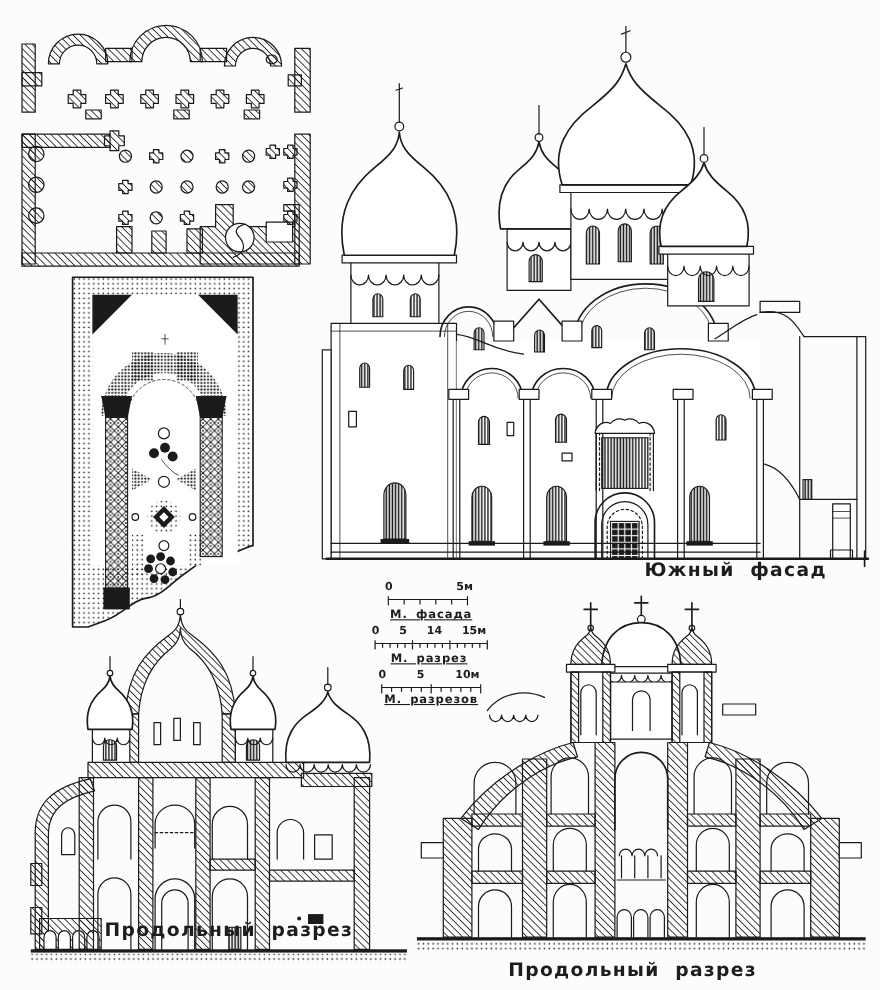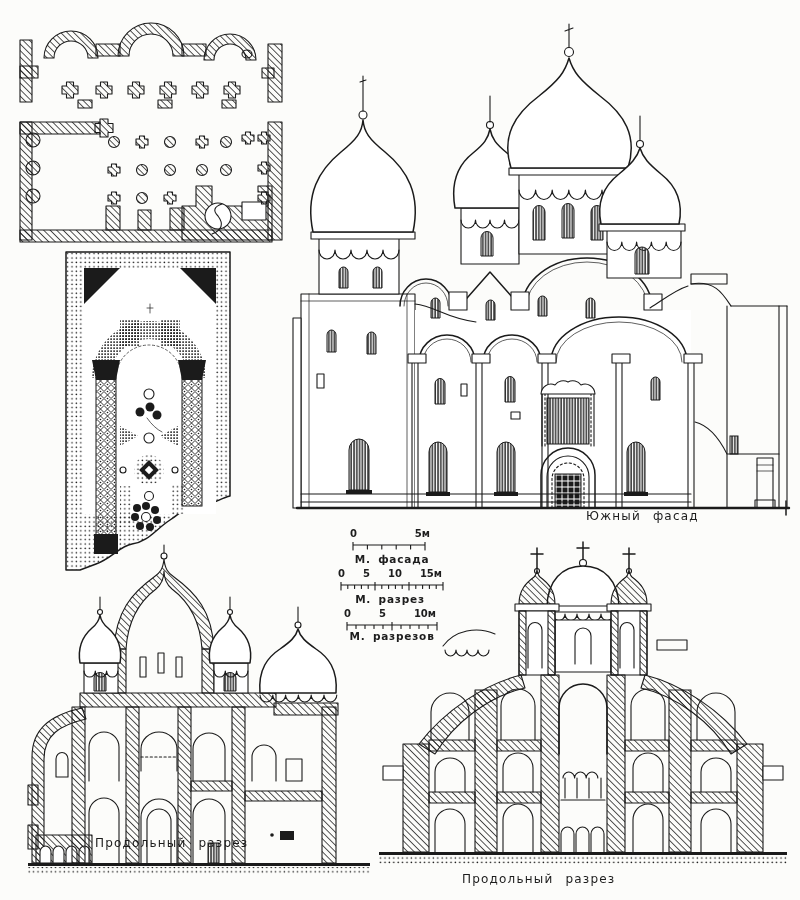--- a/index.html
+++ b/index.html
@@ -14,25 +14,25 @@
   .k{fill:#1b1b1b;stroke:none;}
   .d{fill:url(#dots);stroke:none;}
   .dd{fill:url(#dotsDense);stroke:none;}
   .dm{fill:url(#diamondpat);stroke:#1b1b1b;stroke-width:1;}
   .g{fill:url(#doorgrid);stroke:#1b1b1b;stroke-width:1;}
   .t2{stroke-width:2.4;}
   .t15{stroke-width:1.5;}
   .thin{stroke-width:.7;}
   .dash{stroke-dasharray:2.2 2.4;}
   
-  .cap{position:absolute;font-size:12px;font-weight:normal;color:#1d1d1d;
+  .cap{position:absolute;font-size:17px;font-weight:bold;color:#1d1d1d;
        letter-spacing:1.2px;word-spacing:7px;white-space:nowrap;}
   .scalebars{position:absolute;left:338px;top:528px;width:240px;height:118px;}
   .nums{position:absolute;display:flex;justify-content:space-between;font-size:10px;font-weight:bold;color:#1d1d1d;}
-  .slabel{position:absolute;font-size:10.5px;font-weight:bold;color:#1d1d1d;text-align:center;letter-spacing:.8px;word-spacing:3px;white-space:nowrap;}
+  .slabel{position:absolute;font-size:10.5px;font-weight:bold;color:#1d1d1d;text-align:center;letter-spacing:.8px;word-spacing:3px;white-space:nowrap;text-decoration:underline;}
   .ruler{position:absolute;}
 </style>
 </head>
 <body>
 
 <div class="sheet">
 
 <svg class="art" width="800" height="900" viewBox="0 0 800 900">
   <defs>
     <pattern id="hatch" width="4.6" height="4.6" patternUnits="userSpaceOnUse" patternTransform="rotate(-45)">
@@ -431,21 +431,21 @@
     <span>5м</span>
   </div>
   <svg class="ruler" style="left:14px;top:14px;" width="74" height="9">
     <path class="s" d="M1,3 H73 M1,0 V8 M73,0 V8 M15.4,3 V7 M29.8,3 V7 M44.2,3 V7 M58.6,3 V7"></path>
   </svg>
   <div class="slabel" style="left:8px;top:25px;width:92px;">М. фасада</div>
 
   <div class="nums" style="left:0;top:40px;width:104px;">
     <span>0</span>
     <span>5</span>
-    <span>10</span>
+    <span>14</span>
     <span>15м</span>
   </div>
   <svg class="ruler" style="left:2px;top:54px;" width="104" height="9">
     <path class="s" d="M1,3 H103 M1,0 V8 M35,0 V8 M69,0 V8 M103,0 V8 M7.8,3 V6.5 M14.6,3 V6.5 M21.4,3 V6.5 M28.2,3 V6.5 M41.8,3 V6.5 M48.6,3 V6.5 M55.4,3 V6.5 M62.2,3 V6.5 M75.8,3 V6.5 M82.6,3 V6.5 M89.4,3 V6.5 M96.2,3 V6.5"></path>
   </svg>
   <div class="slabel" style="left:6px;top:65px;width:92px;">М. разрез</div>
 
   <div class="nums" style="left:6px;top:80px;width:92px;">
     <span>0</span>
     <span>5</span>

